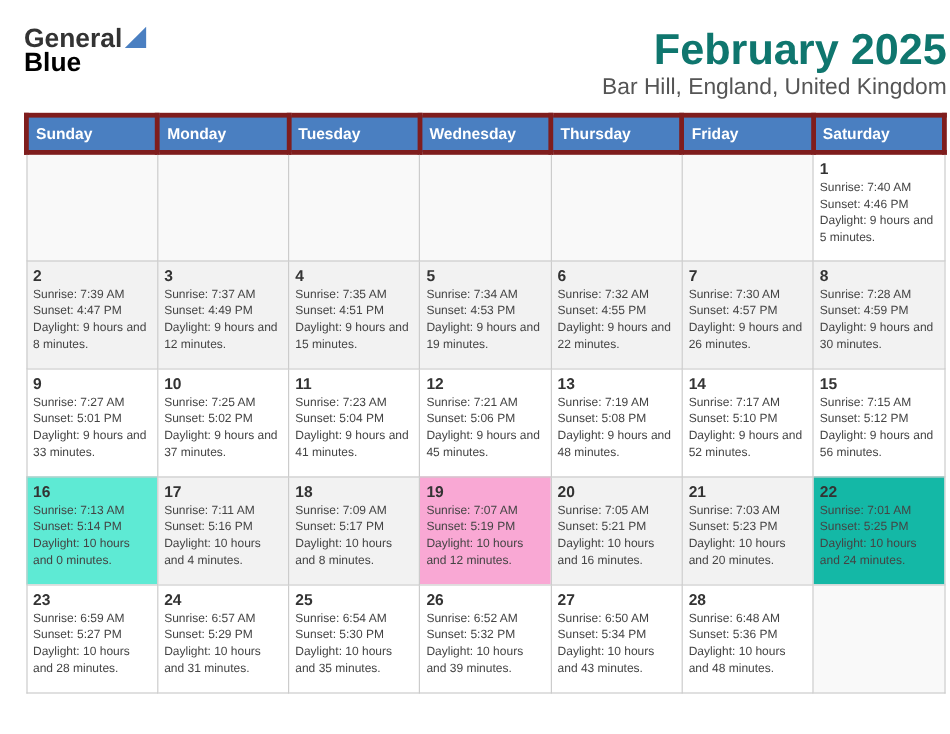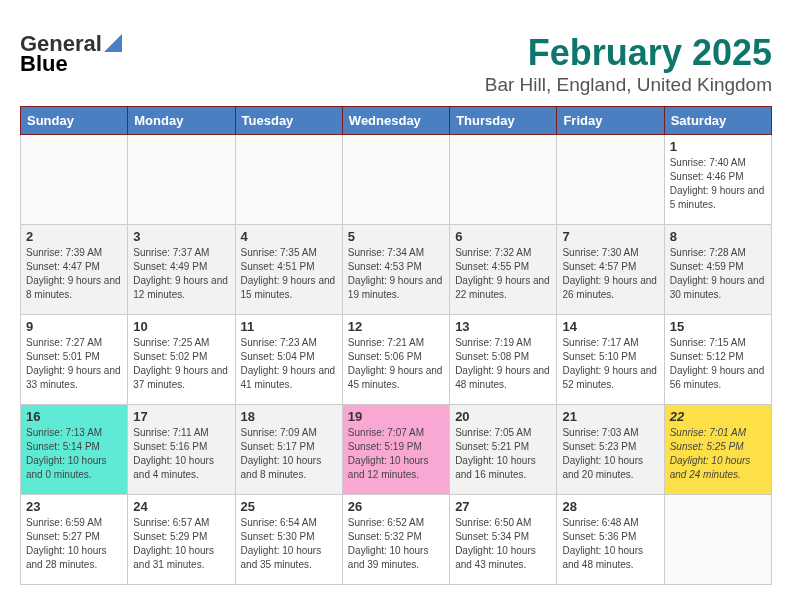--- a/index.html
+++ b/index.html
@@ -4,22 +4,21 @@
   <style>
     * { box-sizing: border-box; margin: 0; padding: 0; }
     body {
       font-family: Arial, sans-serif;
       background: #fff;
       width: 792px;
       min-height: 612px;
     }
     .page {
       width: 792px;
-      padding: 20px 20px 10px 20px;
-      margin-top: 12px;
+      padding: 20px 3px 10px 20px;
     }
     .header {
       display: flex;
       justify-content: space-between;
       align-items: flex-start;
       margin-bottom: 10px;
     }
     .logo {
       display: flex;
       align-items: center;
@@ -47,21 +46,21 @@
       border-collapse: collapse;
       border: 1px solid #ccc;
     }
     .calendar th {
       background-color: #4a7fc1;
       color: #fff;
       text-align: left;
       padding: 6px 6px;
       font-size: 13px;
       font-weight: bold;
-      border: 1px solid #7f1d1d;
+      border: 4px solid #7f1d1d;
     }
     .calendar td {
       vertical-align: top;
       width: 107px;
       height: 90px;
       padding: 4px 5px;
       border: 1px solid #ccc;
       font-size: 10.5px;
       color: #333;
       background: #fff;
@@ -252,21 +251,21 @@
             <div class="day-info" style="white-space: pre-line;">Sunrise: 7:05 AM
 Sunset: 5:21 PM
 Daylight: 10 hours and 16 minutes.</div>
           </td>
           <td style="background-color: rgb(242, 242, 242);">
             <span class="day-num">21</span>
             <div class="day-info" style="white-space: pre-line;">Sunrise: 7:03 AM
 Sunset: 5:23 PM
 Daylight: 10 hours and 20 minutes.</div>
           </td>
-          <td style="background-color: #fde047; font-style: italic;">
+          <td style="background-color: #14b8a6;">
             <span class="day-num">22</span>
             <div class="day-info" style="white-space: pre-line;">Sunrise: 7:01 AM
 Sunset: 5:25 PM
 Daylight: 10 hours and 24 minutes.</div>
           </td>
         </tr>
         <tr>
           <td>
             <span class="day-num">23</span>
             <div class="day-info" style="white-space: pre-line;">Sunrise: 6:59 AM

